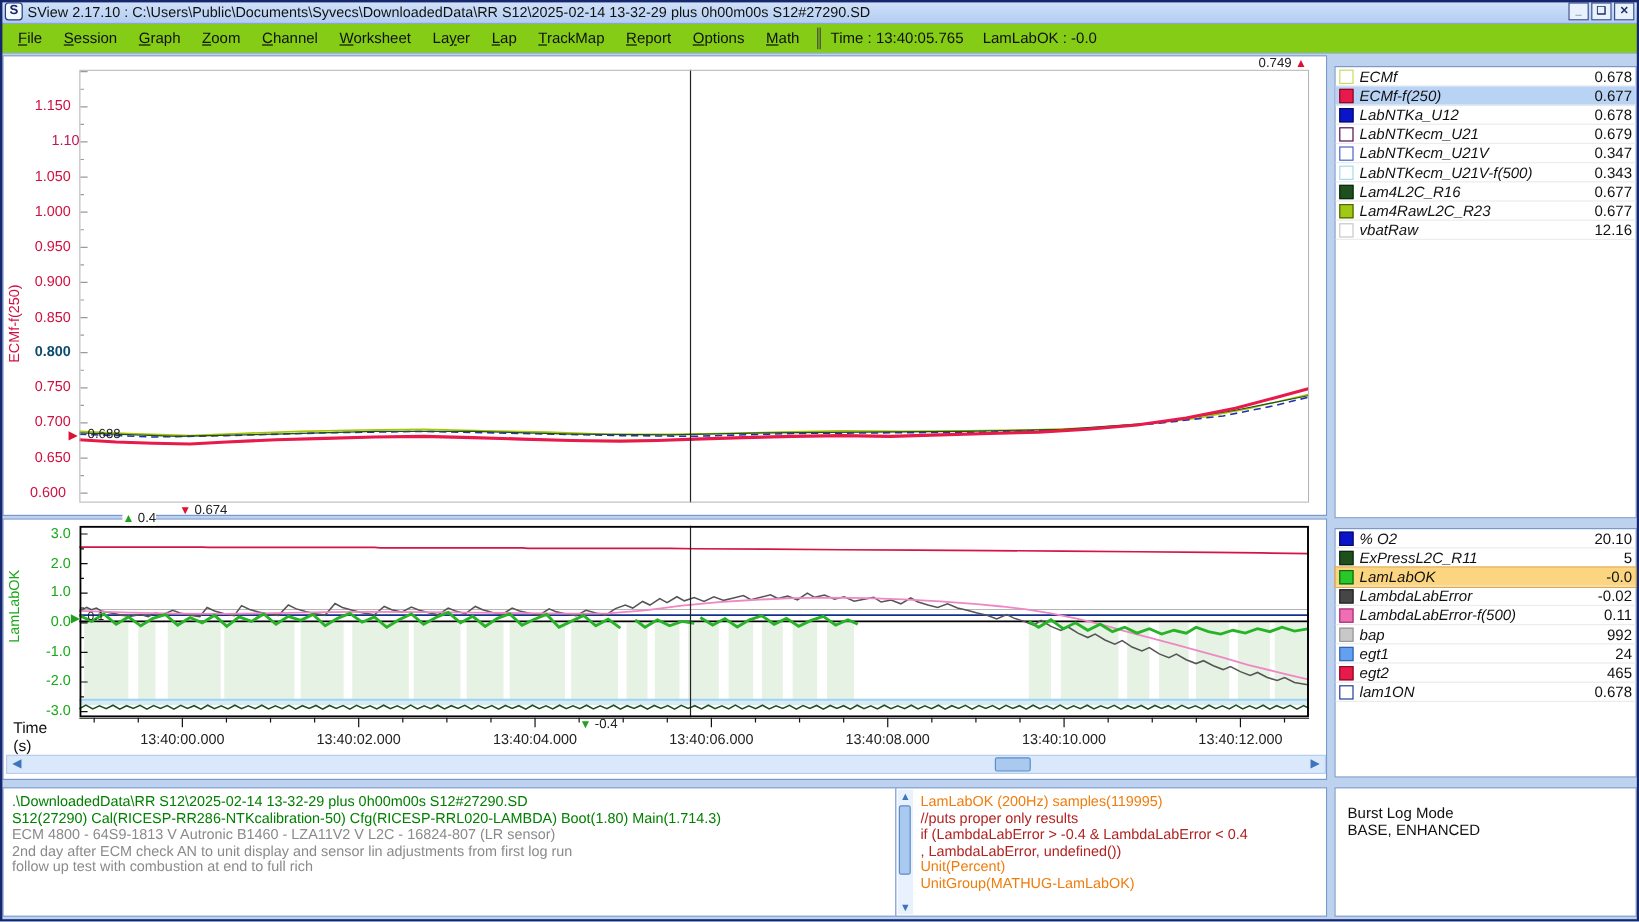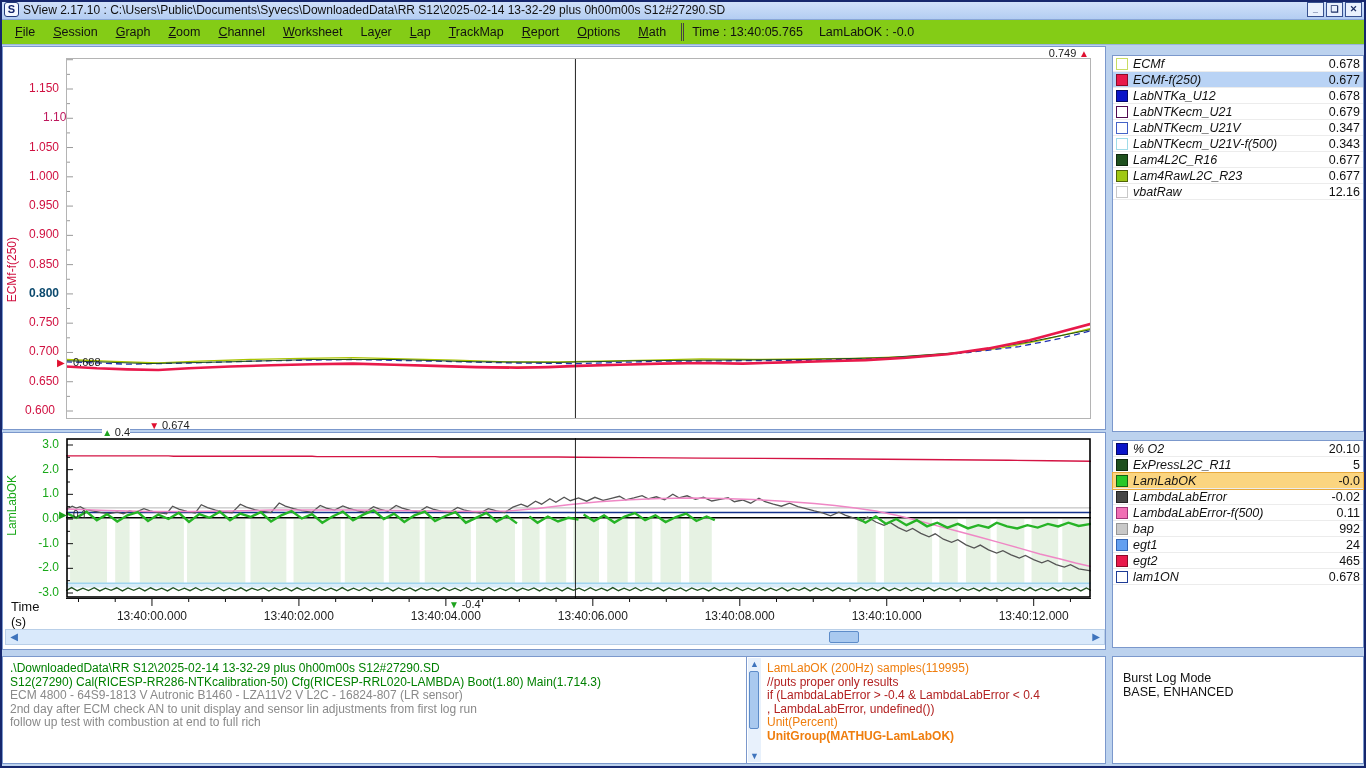--- a/index.html
+++ b/index.html
@@ -279,21 +279,21 @@
         <div class="xtick-label" style="left: 534.85px; top: 176px;">13:40:06.000</div>
         <div class="xtick-label" style="left: 681.732px; top: 176px;">13:40:08.000</div>
         <div class="xtick-label" style="left: 828.717px; top: 176px;">13:40:10.000</div>
         <div class="xtick-label" style="left: 975.702px; top: 176px;">13:40:12.000</div>
       </div>
     <div class="time-axis-caption" style="top:166px;">
       <div>Time</div>
       <div>(s)</div>
     </div>
     <div class="marker" id="bot-max-marker" style="left: 99.175px; top: -7px; background: rgb(255, 255, 255);"><span class="tri-grn">▲</span> <span class="mval">0.4</span></div>
-    <div class="marker" id="bot-min-marker" style="left: 446px; top: 165px;"><span class="tri-grn">▼</span> <span class="mval">-0.4</span></div>
+    <div class="marker" id="bot-min-marker" style="left: 480px; top: 165px;"><span class="tri-grn">▼</span> <span class="mval">-0.4</span></div>
     <div class="marker" id="bot-left-arrow" style="left: 56px; top: 75.5334px;"><span class="tri-grn">▶</span></div>
     <div class="marker" id="bot-left-val" style="left: 70px; top: 75.5334px;"><span class="mval" style="font-size:10px;">0.1</span></div>
 
     <div class="hscroll" style="top:196px;">
       <span class="arrow" style="left:1px;">◀</span>
       <span class="arrow" style="right:1px;">▶</span>
       <div class="thumb" id="hscroll-thumb" style="left: 823.408px; width: 30px;"></div>
     </div>
   </div>
 
@@ -411,21 +411,21 @@
       <span class="varrow" style="top:0;">▲</span>
       <div class="vthumb" style="top:13px; height:58px;"></div>
       <span class="varrow" style="bottom:0;">▼</span>
     </div>
     <div class="info-lines" id="math-lines">
         <div style="color: rgb(239, 125, 13);">LamLabOK (200Hz) samples(119995)</div>
         <div style="color: rgb(178, 34, 34);">//puts proper only results</div>
         <div style="color: rgb(178, 34, 34);">if (LambdaLabError &gt; -0.4 &amp; LambdaLabError &lt; 0.4</div>
         <div style="color: rgb(178, 34, 34);">, LambdaLabError, undefined())</div>
         <div style="color: rgb(239, 125, 13);">Unit(Percent)</div>
-        <div style="color: rgb(239, 125, 13); font-weight: bold;">UnitGroup(MATHUG-LamLabOK)</div>
+        <div style="color: rgb(239, 125, 13);">UnitGroup(MATHUG-LamLabOK)</div>
       </div>
   </div>
 
   <div class="panel" id="info-right">
     <div id="burst-title">Burst Log Mode</div>
     <div>BASE, ENHANCED</div>
   </div>
 
 </div>
 

